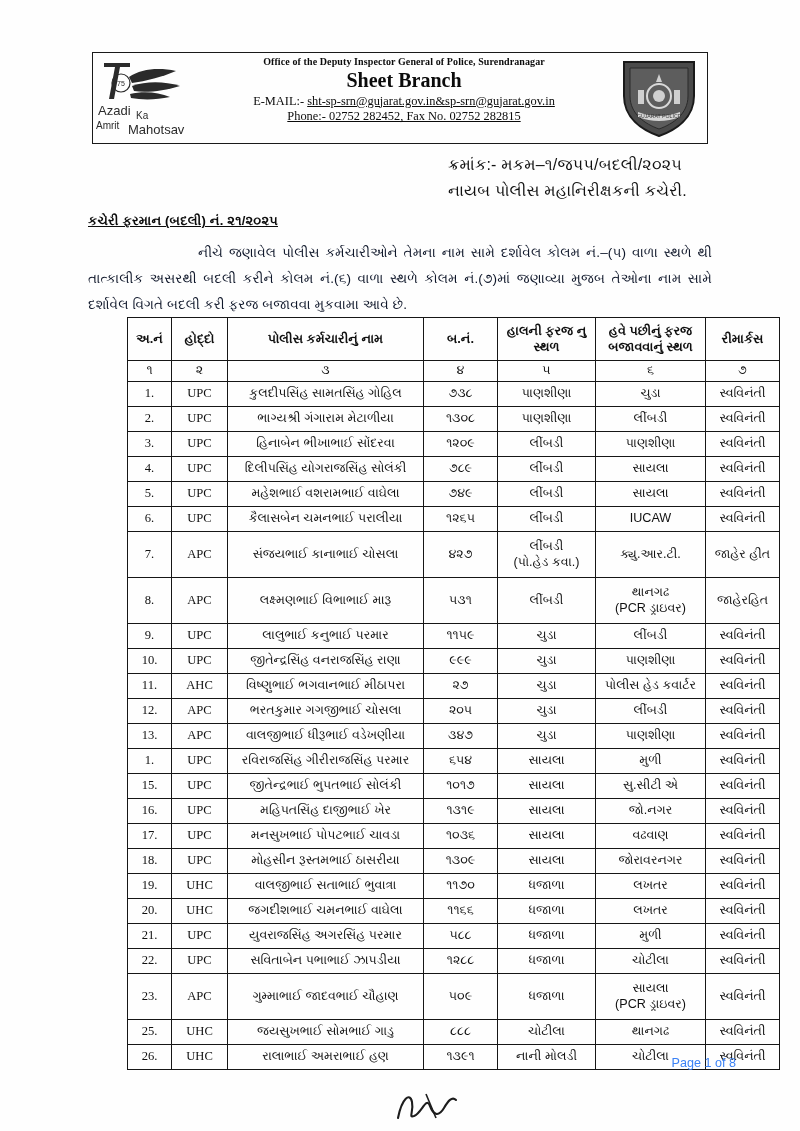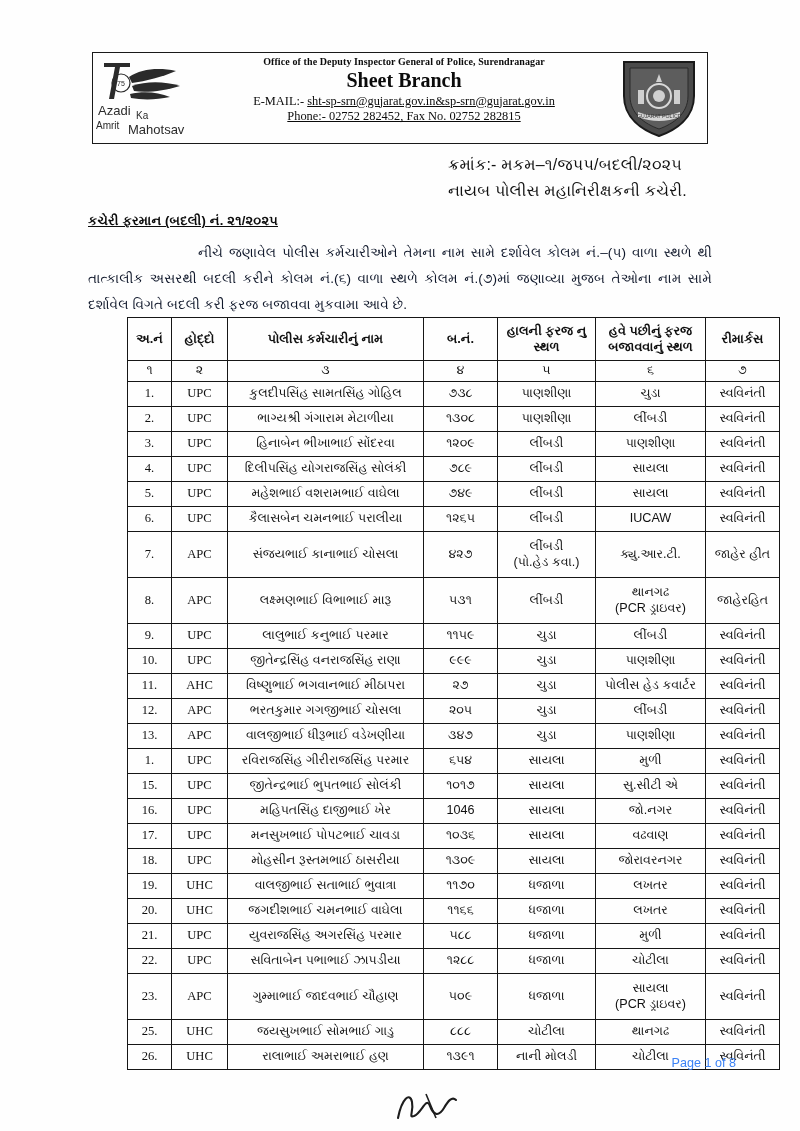--- a/index.html
+++ b/index.html
@@ -606,21 +606,21 @@
             <td class="c1">
               <span class="sub">16.</span>
             </td>
             <td class="c2">
               <span class="sub">UPC</span>
             </td>
             <td class="c3">
               <span class="sub">મહિપતસિંહ દાજીભાઈ ખેર</span>
             </td>
             <td class="c4">
-              <span class="sub">1046</span>
+              <span class="sub">૧૩૧૯</span>
             </td>
             <td class="c5">
               <span class="sub">સાયલા</span>
             </td>
             <td class="c6">
               <span class="sub">જો.નગર</span>
             </td>
             <td class="c7">
               <span class="sub">સ્વવિનંતી</span>
             </td>

